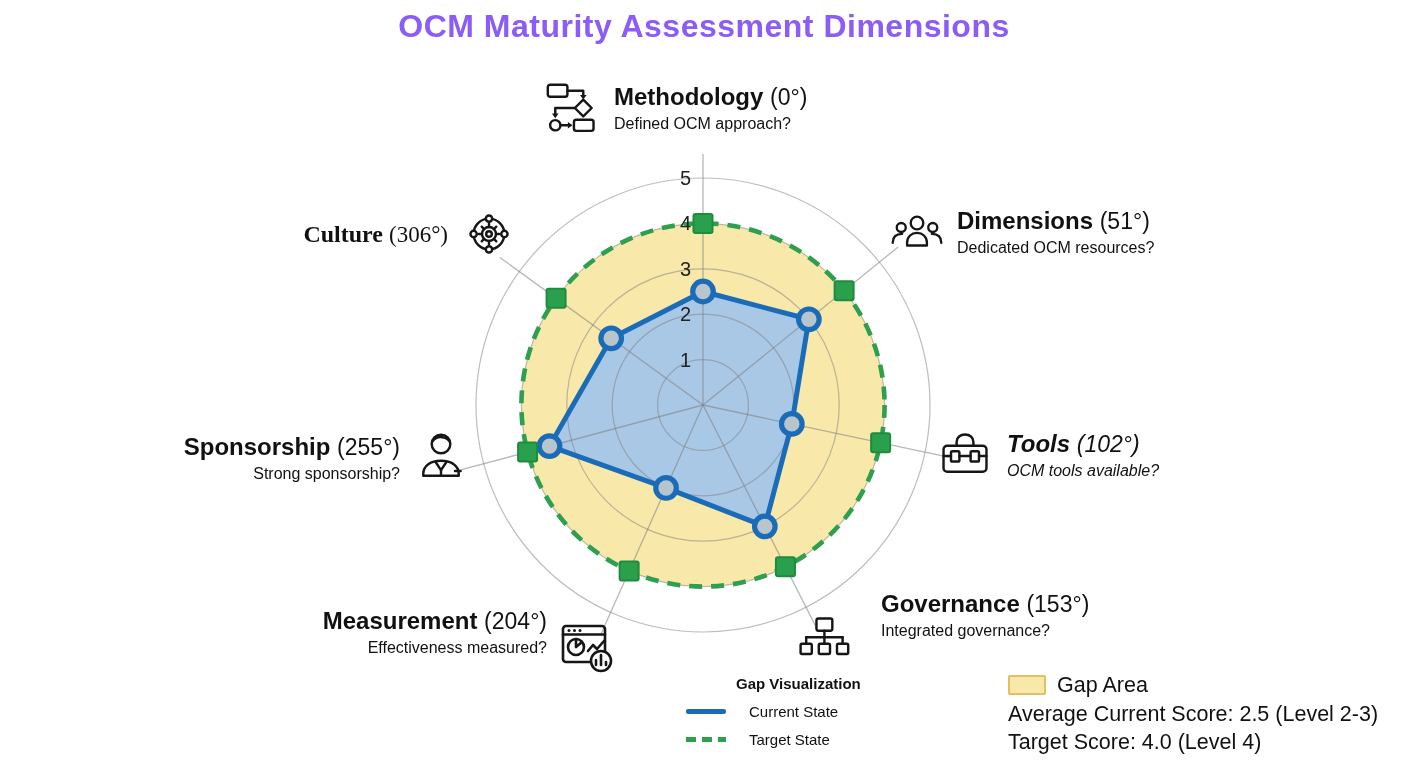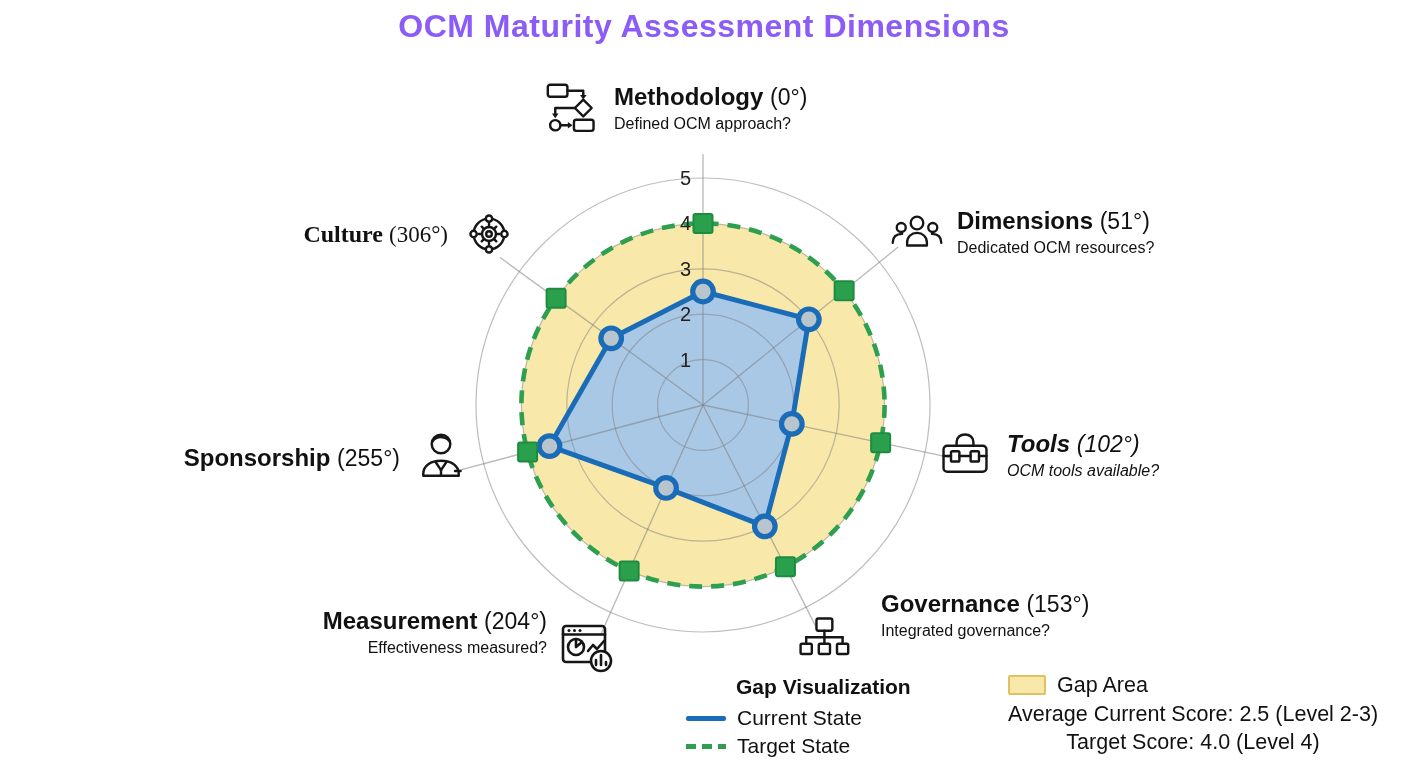--- a/index.html
+++ b/index.html
@@ -28,28 +28,28 @@
   .dim-governance .dim-icon { position:absolute; left:-86px; top:24px; }
   .dim-measurement { left:287px; top:590px; }
   .dim-measurement .dim-text { width:260px; text-align:right; }
   .dim-measurement .dim-icon { margin-top:28px; }
   .dim-sponsorship { left:172px; top:428px;justify-content:space-between; }
   .dim-sponsorship .dim-text { width:228px; text-align:right; }
   .dim-culture     { left:218px; top:206px;font-family:Liberation Serif, serif; }
   .dim-culture .dim-text { width:230px; text-align:right; }
 
   
-  .legend-center { position:absolute; left:686px; top:675px; font-size:21px; }
+  .legend-center { position:absolute; left:686px; top:675px; font-size:15px; }
   .legend-center .legend-title { font-weight:bold; margin-left:50px; margin-bottom:5px; }
-  .legend-row { display:flex; align-items:center; gap:11px; height:28px; }
+  .legend-row { display:flex; align-items:center; gap:23px; height:28px; }
   .swatch-line { width:40px; height:5px; border-radius:2px; }
   .swatch-dashed { width:40px; height:5px; background:transparent; }
 
   
-  .legend-gap { position:absolute; left:1008px; top:672px; font-size:21.5px; line-height:28px;text-align:center; }
+  .legend-gap { position:absolute; left:1008px; top:672px; font-size:21.5px; line-height:28px; }
   .gap-row { display:flex; align-items:center; gap:11px; height:26px; margin-bottom:2px; }
   .swatch-area { width:38px; height:20px; border-radius:2px; }
 </style>
 </head>
 <body>
 
 <div class="stage">
 
   <div class="page-title">OCM Maturity Assessment Dimensions</div>
 
@@ -180,20 +180,21 @@
         <path d="M28 33 l5 -6 4 4 7 -8"></path>
         <circle cx="41" cy="43" r="10" fill="#ffffff"></circle>
         <path d="M36 47 V42 M41 47 V37 M46 47 V44"></path>
       </svg>
     </span>
   </div>
 
   <div class="dim dim-sponsorship">
     <div class="dim-text">
       <div class="dim-title"><span class="name">Sponsorship</span> <span class="angle">(255°)</span></div>
+      <div class="dim-question">Strong sponsorship?</div>
     </div>
     <span class="dim-icon">
       <svg width="56" height="60" viewBox="0 0 60 62">
         <circle cx="30" cy="16" r="10"></circle>
         <path d="M21 13 c3 -4 8 -5 12 -4 c3 1 5 2 6 4"></path>
         <path d="M11 50 v-2 c0 -9 8 -14 19 -14 s19 5 19 14 v2 Z"></path>
         <path d="M24 35 l6 9 6 -9"></path>
         <path d="M30 44 v6"></path>
         <path d="M45 45 h6"></path>
       </svg>

